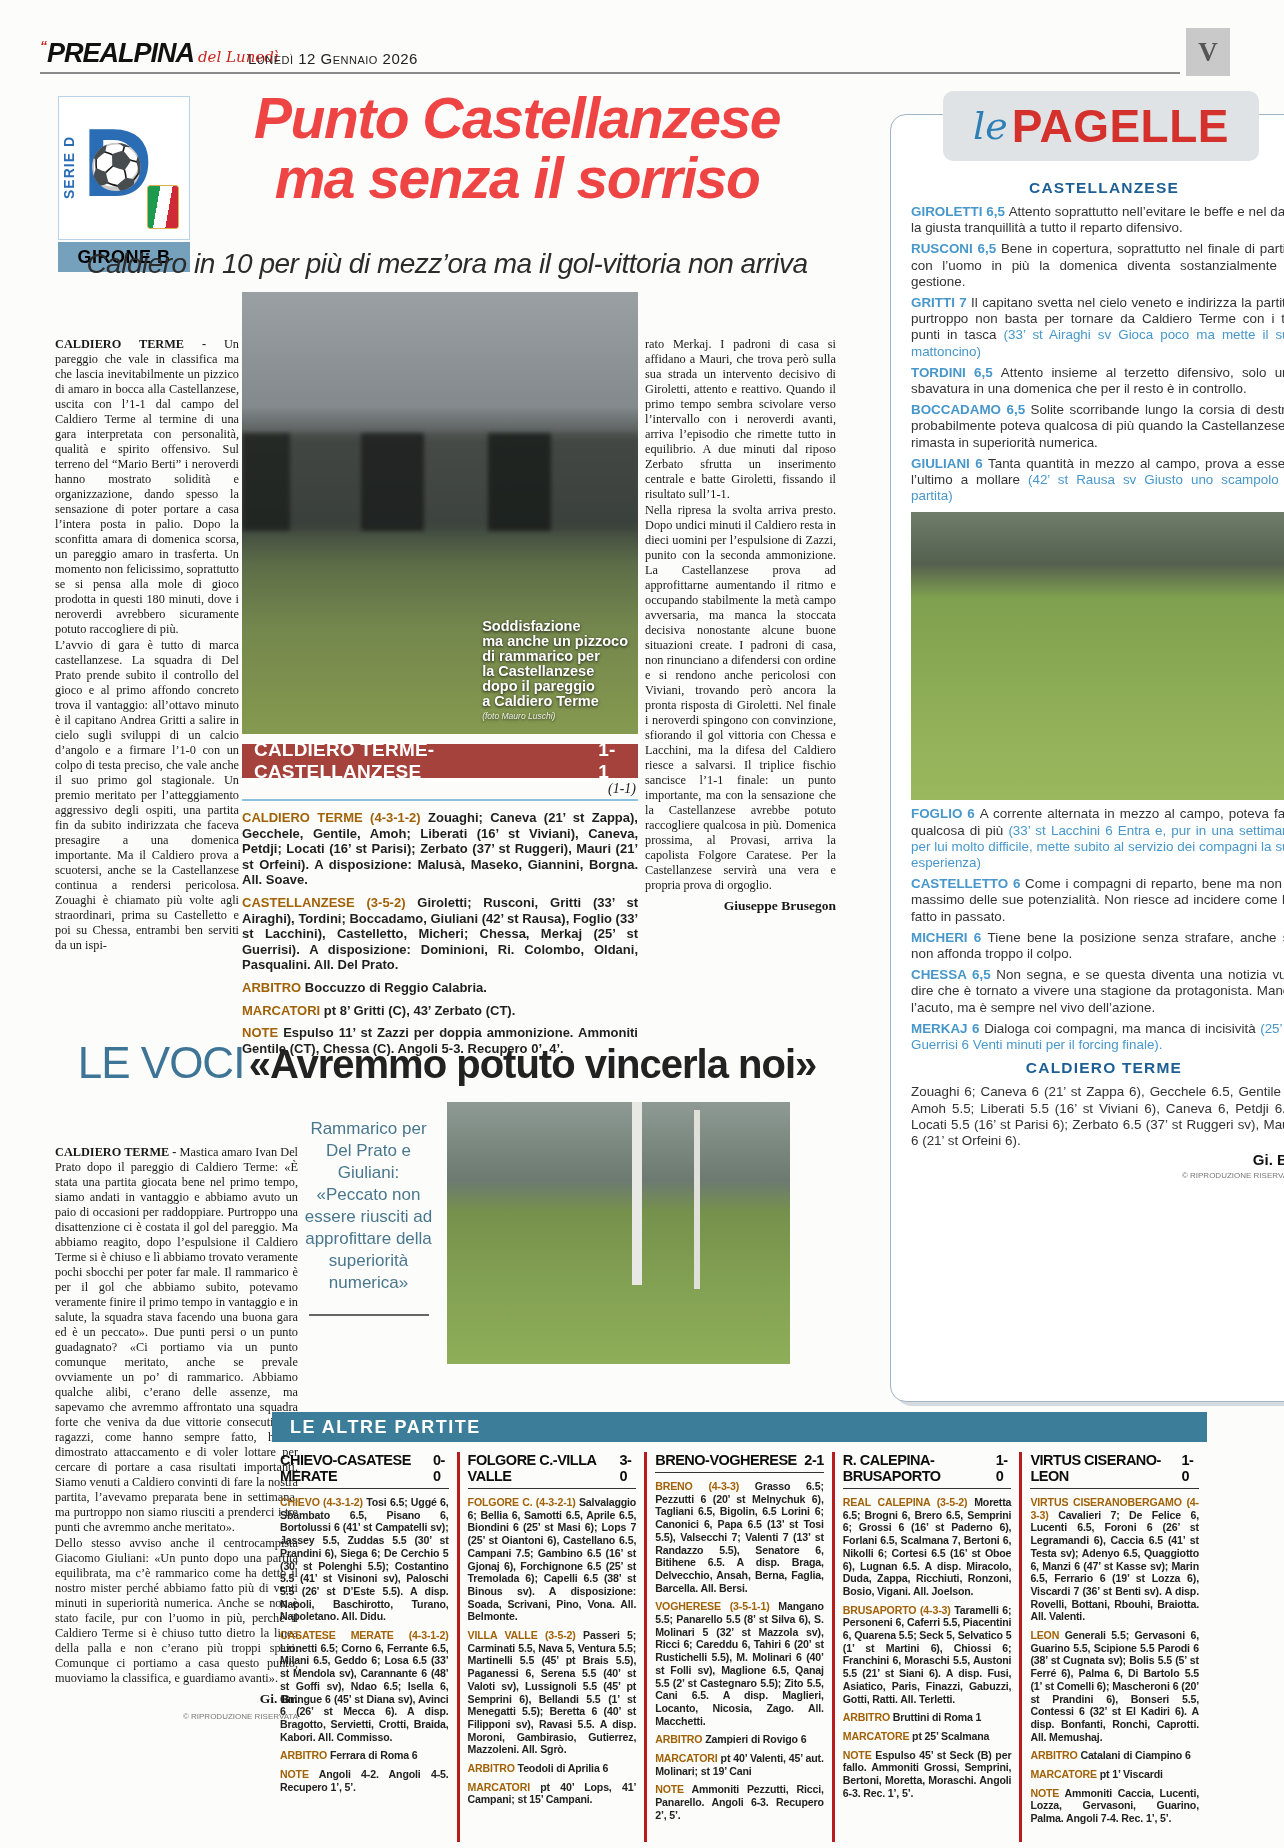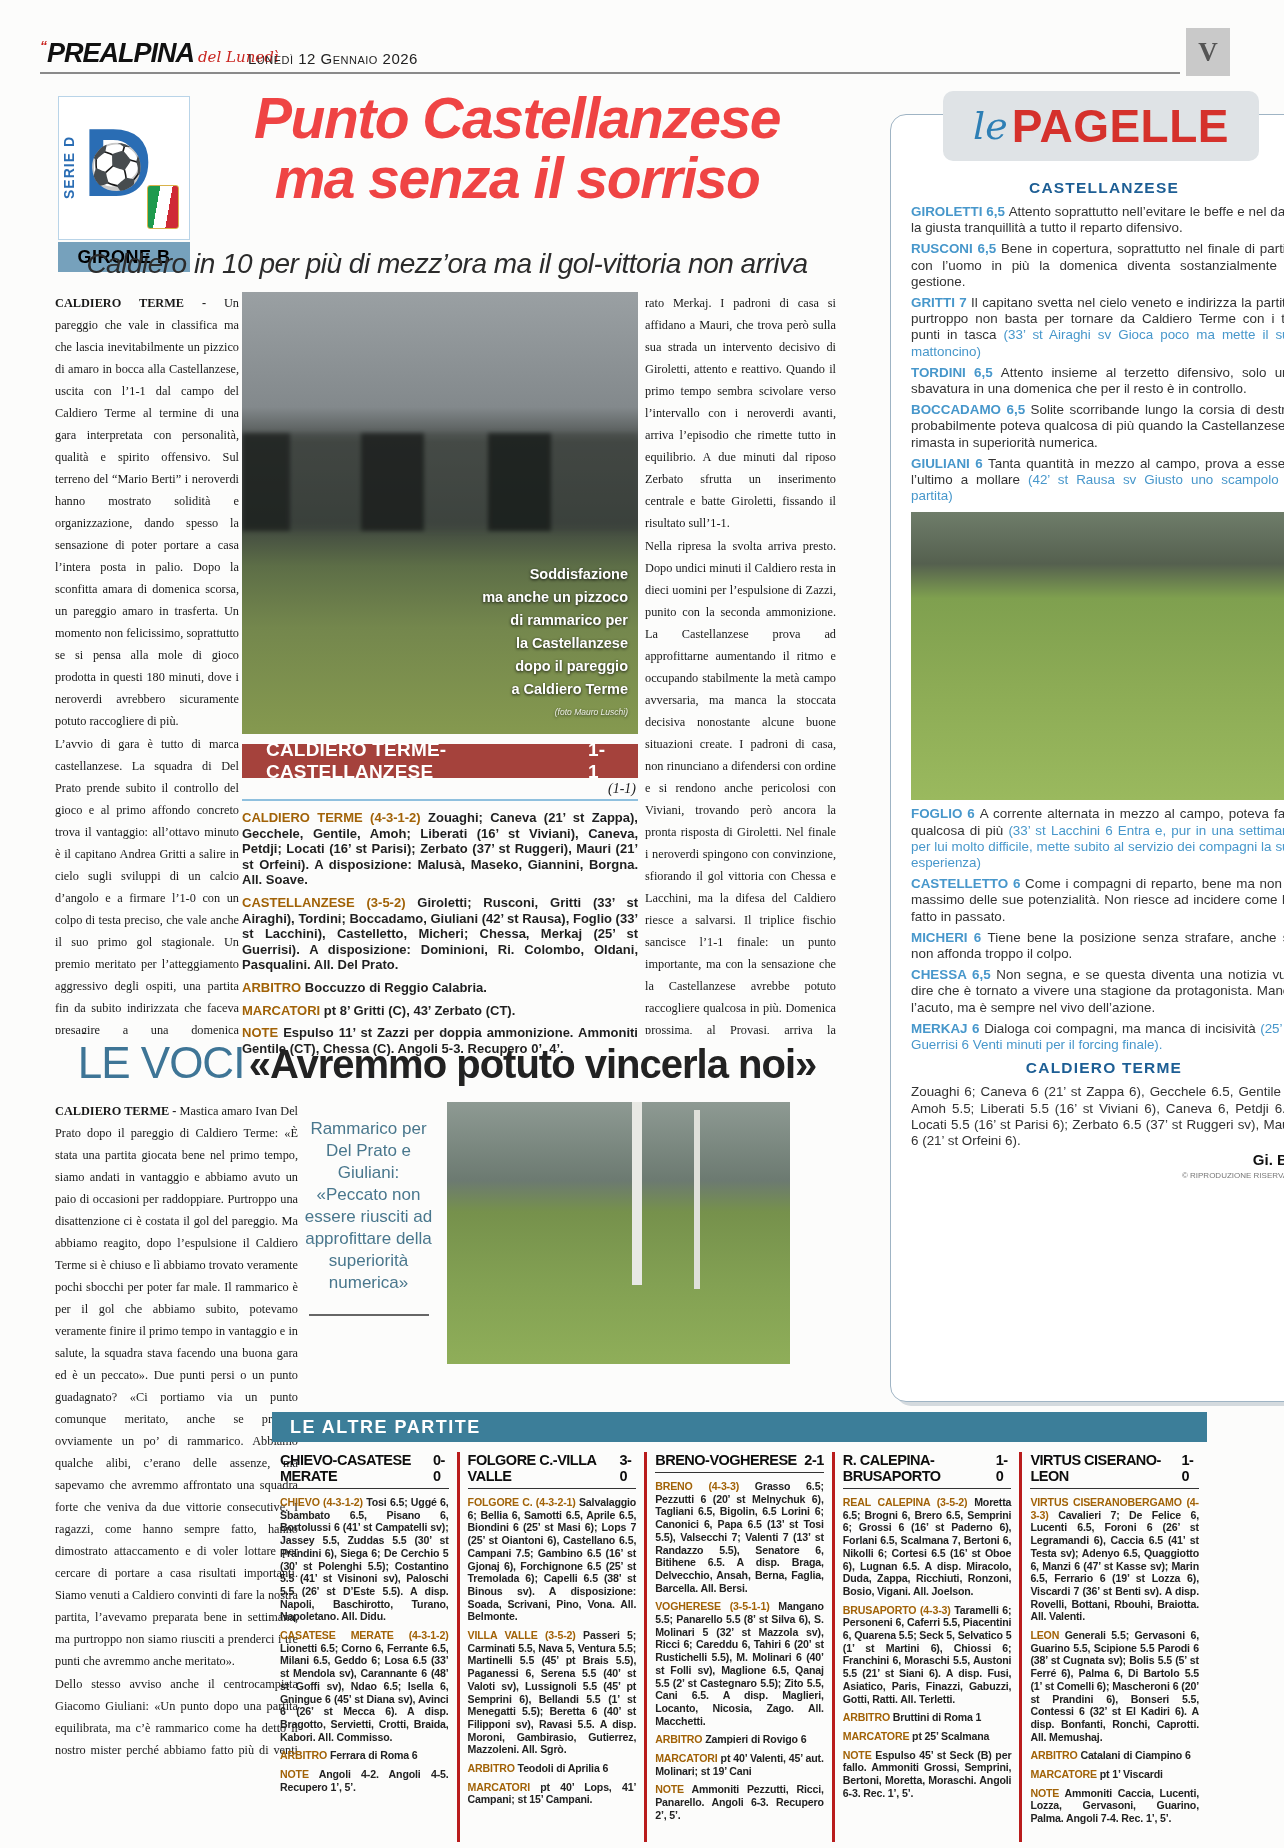--- a/index.html
+++ b/index.html
@@ -29,49 +29,49 @@
               background:linear-gradient(100deg,#1e9a4e 0 33%,#fff 33% 66%,#cf2b36 66% 100%);
               border:1px solid #d9b24a;border-radius:3px;}
   .badge-girone{margin-top:2px;width:132px;height:30px;background:#76a1bc;color:#000000;
                 font-weight:bold;font-size:18px;display:flex;align-items:center;justify-content:center;letter-spacing:.5px;}
   
   .headline{position:absolute;left:196px;top:88px;width:642px;text-align:center;
             font-weight:bold;font-size:57px;line-height:60px;letter-spacing:-1.5px;color:#ef4444;font-style:italic;}
   .subhead{position:absolute;left:58px;top:248px;width:778px;text-align:center;
            font-style:italic;font-size:28px;color:#2b2b2b;letter-spacing:-.5px;}
   
-  .bodytext{font-family:"Liberation Serif",serif;font-size:12.3px;line-height:22px;
-            text-align:justify;hyphens:auto;color:#181818;}
+  .bodytext{font-family:"Liberation Serif",serif;font-size:12.3px;line-height:15px;
+            text-align:justify;hyphens:auto;color:#181818;margin-top:45px;}
   .bodytext p{margin:0;}
   .bodytext p + p{margin-top:1px;}
   .bodytext .lead{font-weight:bold;}
   .colA{position:absolute;left:55px;top:292px;width:184px;height:742px;overflow:hidden;}
   .colC{position:absolute;left:645px;top:292px;width:191px;height:742px;overflow:hidden;}
   .byline{font-family:"Liberation Serif",serif;font-weight:bold;font-size:13.5px;text-align:right;margin-top:5px;}
   .copyline{font-size:8px;color:#777;text-align:right;margin-top:3px;font-family:"Liberation Sans",sans-serif;}
   
   .photo{position:relative;overflow:hidden;}
   .photo-main{position:absolute;left:242px;top:292px;width:396px;height:442px;
       background:linear-gradient(180deg,#9aa0a3 0%,#83898c 26%,#4a4f4c 34%,#3e4540 52%,#5d6e47 62%,#74874d 76%,#85994f 100%);}
   .photo-main::before{content:"";position:absolute;left:0;top:32%;width:100%;height:22%;
       background:linear-gradient(90deg,rgba(25,28,26,.75) 0 12%,rgba(52,58,54,.4) 12% 30%,rgba(25,28,26,.8) 30% 46%,rgba(60,66,60,.35) 46% 62%,rgba(22,26,24,.8) 62% 78%,rgba(55,60,56,.4) 78% 100%);
       filter:blur(2px);}
-  .photo-cap{position:absolute;right:10px;bottom:10px;text-align:right;color:#fff;
-             font-weight:bold;font-size:14.5px;line-height:23px;white-space:pre-line;
+  .photo-cap{position:absolute;right:10px;bottom:10px;color:#fff;
+             font-weight:bold;font-size:14.5px;line-height:15px;white-space:pre-line;
              text-shadow:0 1px 3px rgba(0,0,0,.85);}
   .photo-credit{display:block;font-weight:normal;font-style:italic;font-size:8.5px;opacity:.85;}
   .photo-pagelle{width:100%;height:288px;margin:8px 0 6px;
       background:linear-gradient(180deg,#6f7d6a 0%,#55604f 18%,#7fa04f 30%,#8cab55 60%,#9ab95e 100%);}
   .photo-voci{position:absolute;left:447px;top:1102px;width:343px;height:262px;
       background:linear-gradient(180deg,#8e9a93 0%,#6c7a71 30%,#76914c 42%,#83a153 70%,#8fae59 100%);}
   .photo-voci::after{content:"";position:absolute;left:54%;top:0;width:10px;height:70%;background:#e8e9e4;box-shadow:60px 6px 0 -2px #dfe0da;}
   
   .matchbox{position:absolute;left:242px;top:744px;width:396px;}
   .mb-bar{height:34px;background:#a5423c;color:#fff;display:flex;align-items:center;
-          justify-content:space-between;padding:0 24px;font-weight:bold;font-size:19px;letter-spacing:.2px;}
+          justify-content:space-between;padding:0 12px;font-weight:bold;font-size:19px;letter-spacing:.2px;}
   .mb-half{text-align:right;font-family:"Liberation Serif",serif;font-style:italic;font-size:14px;margin:3px 2px 2px;}
   .mb-hr{border:0;border-top:2px solid #8fc0de;margin:2px 0 9px;}
   .mb-rows p{margin:0 0 7px;font-size:13px;line-height:15.6px;font-weight:bold;color:#1f1f1f;text-align:justify;}
   .lbl{color:#a16207;}
   
   .voci-head{position:absolute;left:58px;top:1038px;width:778px;text-align:center;white-space:nowrap;}
   .voci-head .vl{font-size:44px;font-weight:normal;color:#3e7596;letter-spacing:-1px;}
   .voci-head .vq{font-size:40px;font-weight:bold;color:#222;letter-spacing:-1px;}
   .colV{position:absolute;left:55px;top:1100px;width:243px;height:664px;overflow:hidden;}
   .pullquote{position:absolute;left:300px;top:1118px;width:137px;text-align:center;

